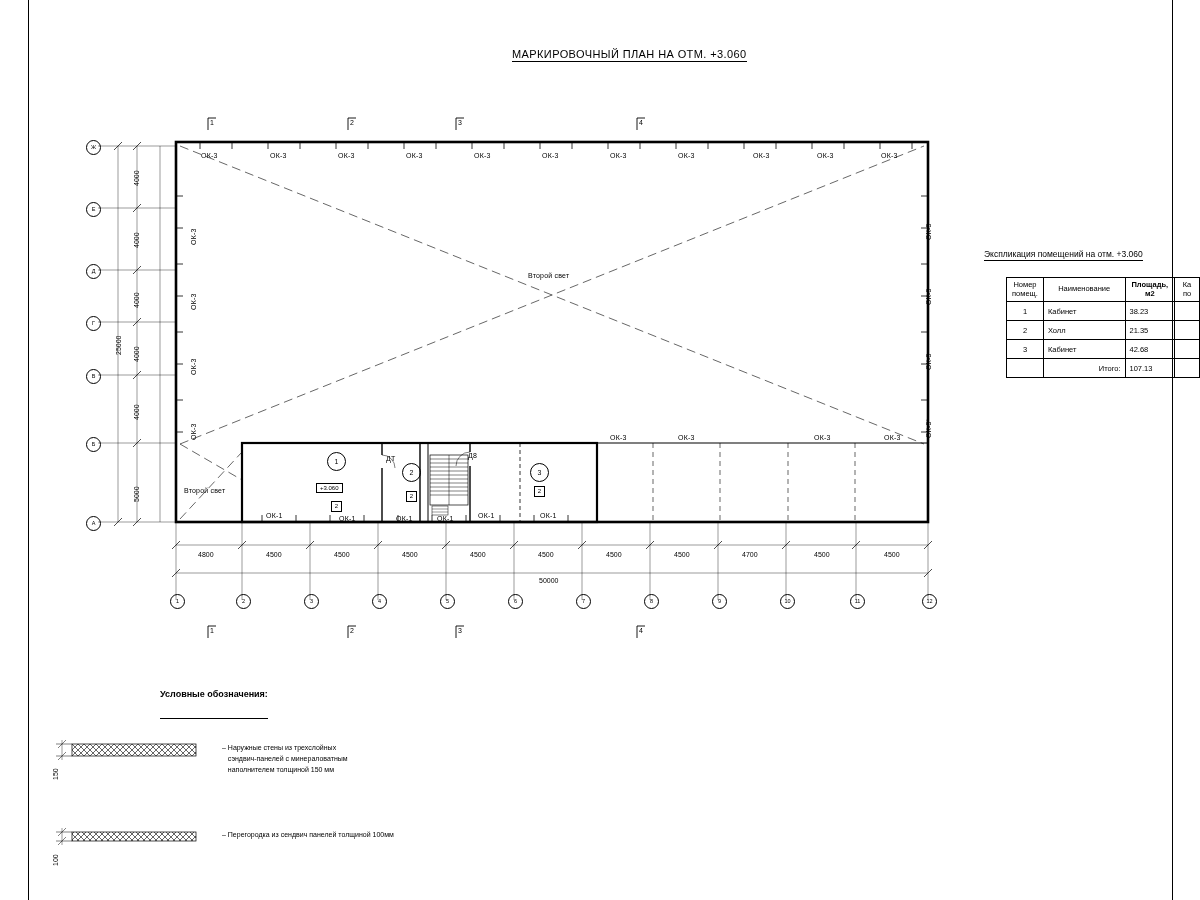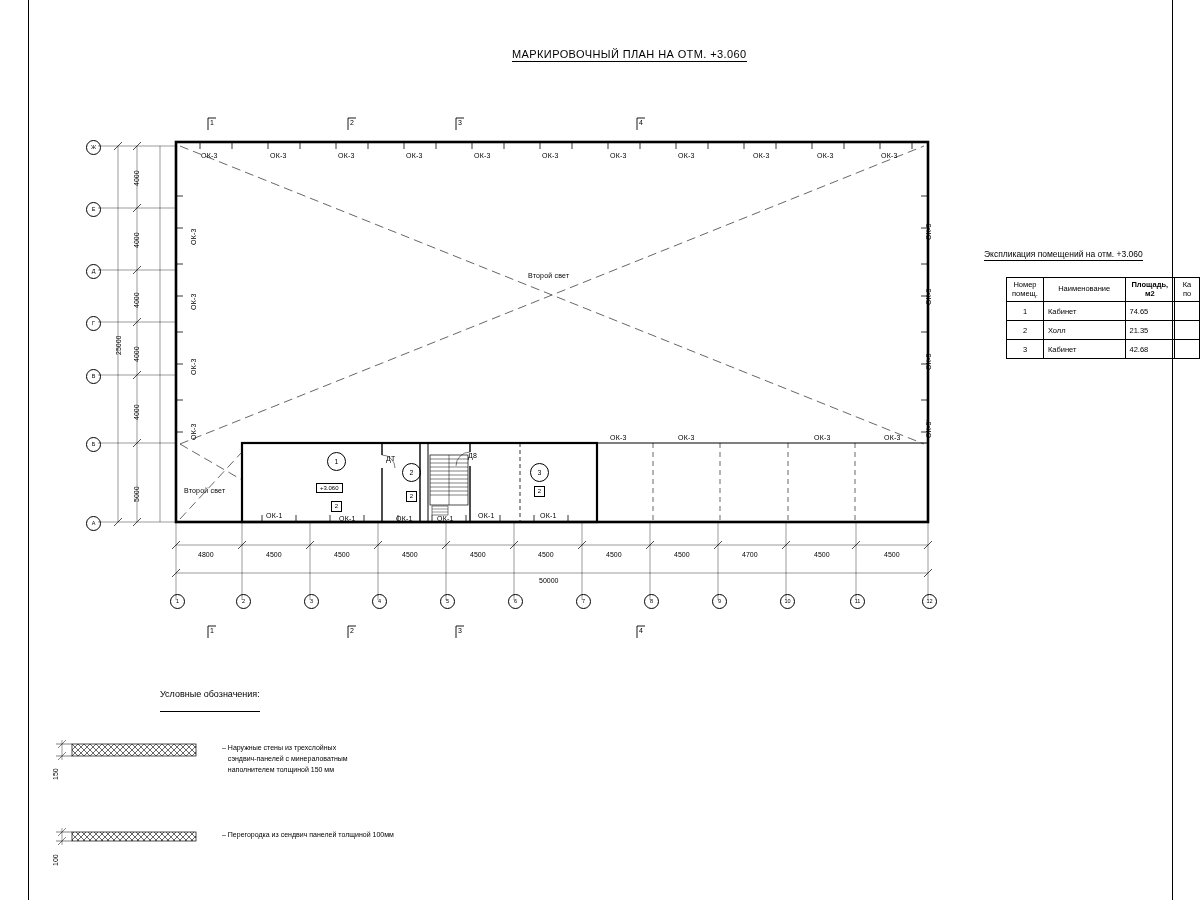--- a/index.html
+++ b/index.html
@@ -87,22 +87,23 @@
     padding-bottom: 1px;
     white-space: nowrap;
     text-align: right;
   }
   .legend-title {
     position: absolute;
     left: 160px;
     top: 689px;
     font-size: 9px;
     border-bottom: 1px solid #000;
-    padding-bottom: 12px;
+    padding-bottom: 19px;
     white-space: nowrap;
+    font-weight: bold;
   }
   .legend-text {
     position: absolute;
     font-size: 7px;
     line-height: 1.6;
     white-space: pre;
   }
   .room-num {
     position: absolute;
     width: 17px; height: 17px;
@@ -485,35 +486,41 @@
         </th>
         <th style="width:112px;">Наименование</th>
         <th style="width:48px;font-weight:bold;">Площадь, м2</th>
         <th style="width:30px;">Ка по</th>
       </tr>
     </thead>
     <tbody>
       <tr>
         <td class="num">1</td>
         <td>Кабинет</td>
-        <td>74.65</td>
+        <td>38.23</td>
         <td></td>
       </tr>
       <tr>
         <td class="num">2</td>
         <td>Холл</td>
         <td>21.35</td>
         <td></td>
       </tr>
       <tr>
         <td class="num">3</td>
         <td>Кабинет</td>
         <td>42.68</td>
         <td></td>
       </tr>
+      <tr>
+        <td class="num"></td>
+        <td class="right">Итого:</td>
+        <td>107.13</td>
+        <td></td>
+      </tr>
     </tbody>
   </table>
 
   <div class="legend-title">Условные обозначения:</div>
   <div class="dim vert" style="left:52px; top:780px;">150</div>
   <div class="legend-text" style="left:222px; top:742px;">– Наружные стены из трехслойных
    сэндвич-панелей с минераловатным
    наполнителем толщиной 150 мм</div>
   <div class="dim vert" style="left:52px; top:866px;">100</div>
   <div class="legend-text" style="left:222px; top:829px;">– Перегородка из сендвич панелей толщиной 100мм</div>

